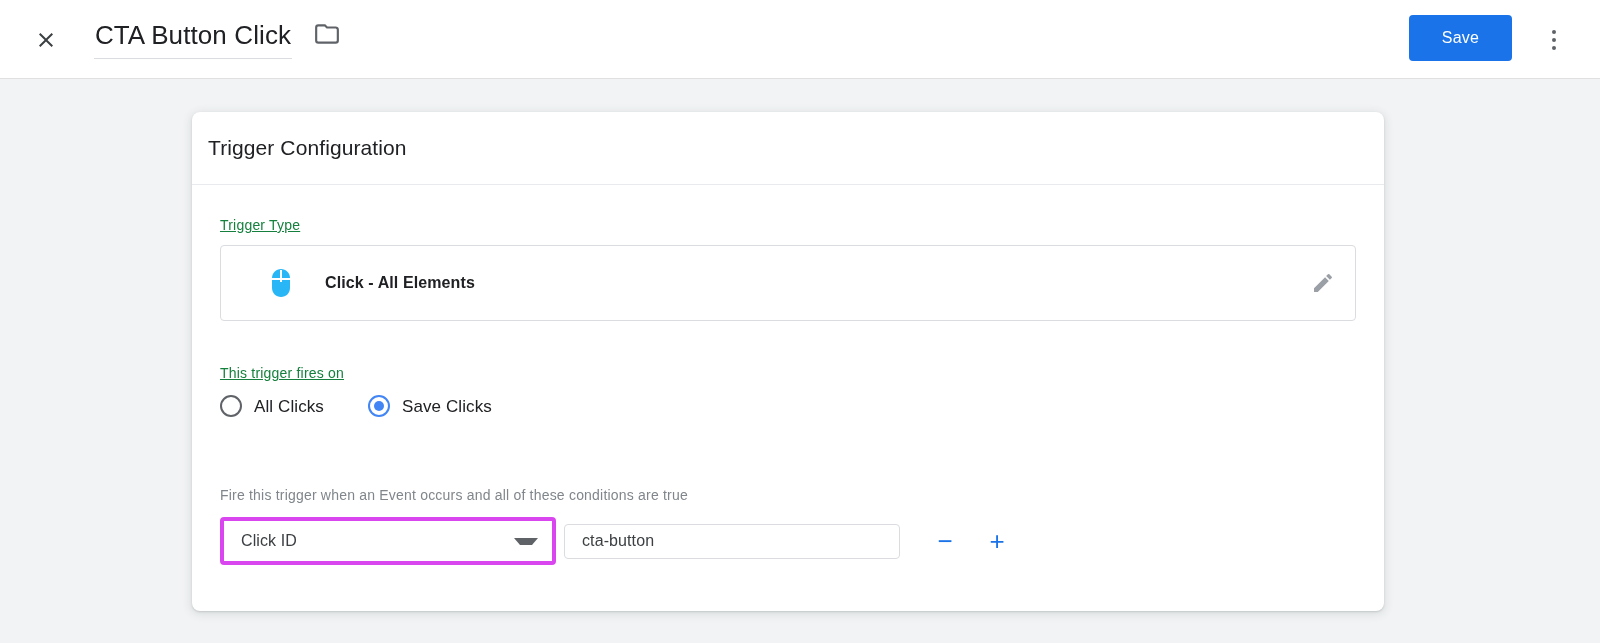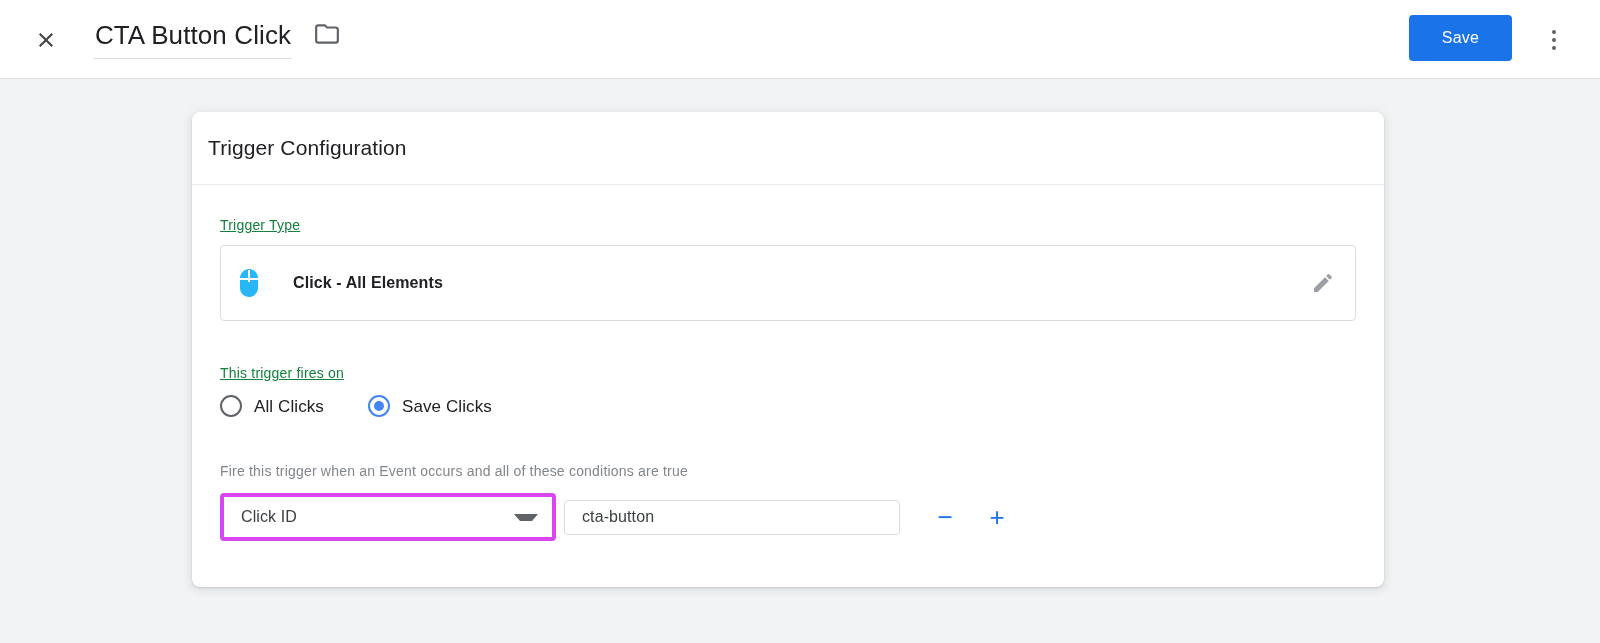--- a/index.html
+++ b/index.html
@@ -121,21 +121,21 @@
     text-decoration: underline;
   }
 
   
   .trigger-type-box {
     height: 76px;
     border: 1px solid #dadce0;
     border-radius: 4px;
     display: flex;
     align-items: center;
-    padding: 0 20px 0 12px;
+    padding: 0 20px 0 44px;
     box-sizing: border-box;
     cursor: pointer;
     background: #fff;
   }
   .trigger-type-icon {
     width: 32px; height: 32px;
     flex: 0 0 32px;
     display: block;
   }
   .trigger-type-name {
@@ -186,21 +186,21 @@
     background: #4285f4;
   }
   .radio-label {
     margin-left: 12px;
     font-size: 17px;
     color: #202124;
     letter-spacing: 0.1px;
   }
 
   
-  .conditions-section { margin-top: 46px; }
+  .conditions-section { margin-top: 70px; }
   .conditions-hint {
     font-size: 14px;
     color: #80868b;
     letter-spacing: 0.2px;
   }
   .condition-row {
     display: flex;
     align-items: center;
     margin-top: 14px;
   }

